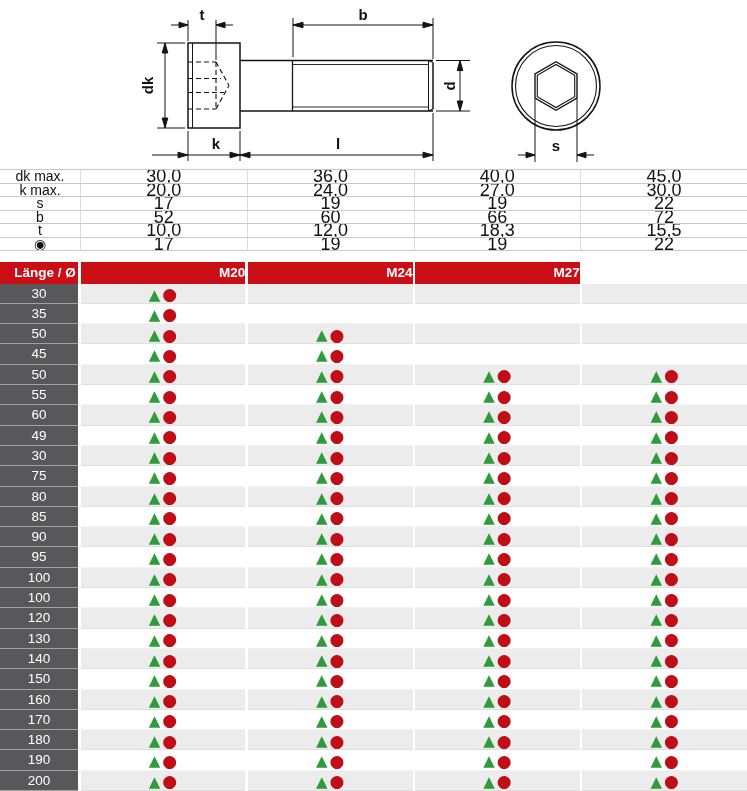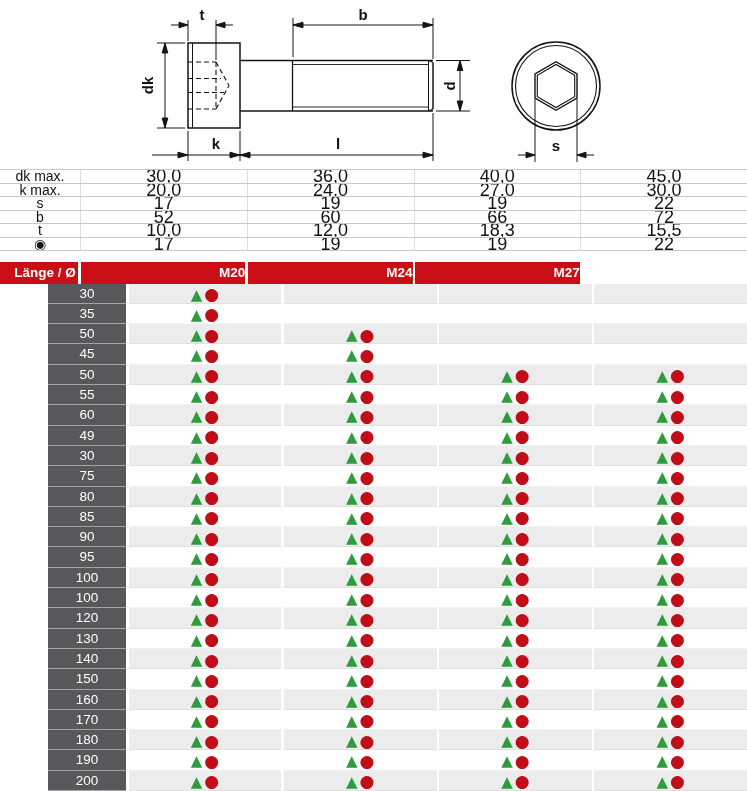--- a/index.html
+++ b/index.html
@@ -32,21 +32,21 @@
   }
   .main-header .hcell{
     background:var(--red,#cb0e15);color:#fff;font-weight:bold;font-size:13.5px;
     text-align:right;overflow:hidden;white-space:nowrap;
   }
   .main-header .hlabel{text-align:center;padding-left:12px;box-sizing:border-box;}
 
   
   .data-row{
     display:grid;grid-template-columns:78px 1fr 1fr 1fr 1fr;column-gap:2.5px;
-    height:20.3px;line-height:20.3px;box-sizing:border-box;margin-left:48px;
+    height:20.3px;line-height:20.3px;box-sizing:border-box;
   }
   .row-label{
     background:var(--gray,#58585a);color:#fff;font-size:13.5px;text-align:center;
     border-bottom:1px solid rgba(255,255,255,0.45);box-sizing:border-box;
     overflow:hidden;
   }
   .data-cell{
     text-align:center;box-sizing:border-box;
     border-bottom:1px solid rgba(0,0,0,0.05);overflow:hidden;
   }

